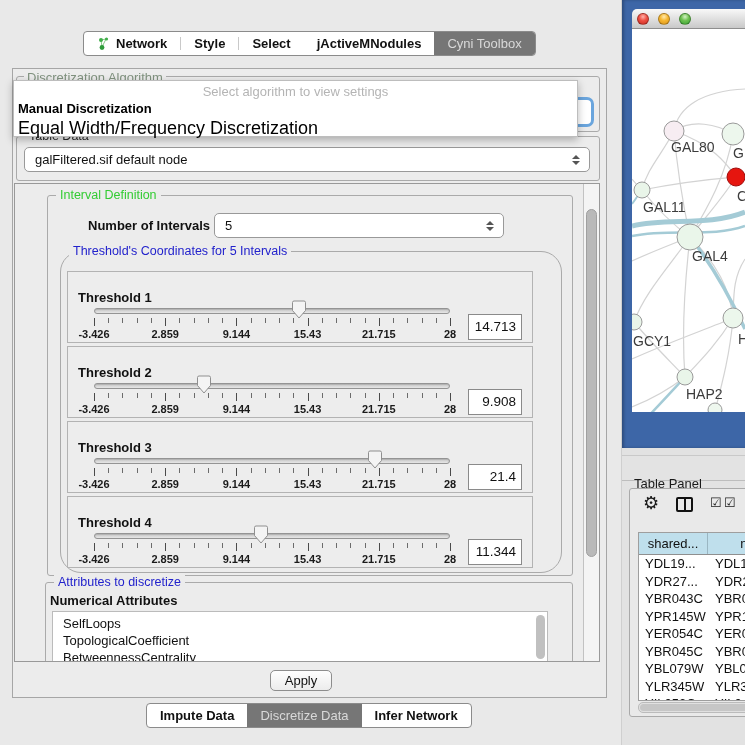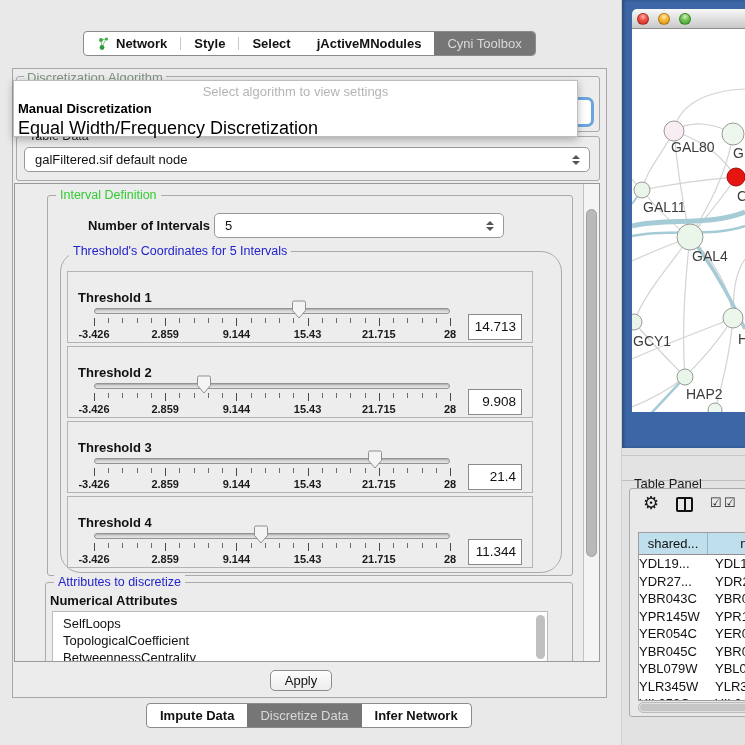--- a/index.html
+++ b/index.html
@@ -112,21 +112,21 @@
   .tp-gear { position:absolute; left:13px; top:3px; font-size:18px; color:#1b1b1b; }
   .tp-cols { position:absolute; left:46px; top:8px; width:17px; height:15px; border:2px solid #111; border-radius:2px; }
   .tp-cols i { position:absolute; left:50%; top:0; bottom:0; width:2px; background:#111; transform:translateX(-50%); }
   .tp-check { position:absolute; top:6px; font-size:13px; color:#1b1b1b; }
   .tp-check.c1 { left:80px; } .tp-check.c2 { left:94px; }
   .tp-table { position:absolute; left:8px; top:43px; width:150px; height:169px; background:#fff; border:1px solid #9e9e9e; overflow:hidden; }
   .tp-header { display:flex; height:22px; border-bottom:1px solid #8f8f8f; background:#bfdfec; }
   .tp-h1 { width:69px; border-right:1px solid #9ab6c2; text-align:center; font-size:13px; line-height:21px; }
   .tp-h2 { flex:1; text-align:center; font-size:13px; line-height:21px; }
   .tp-row { display:flex; height:17.5px; }
-  .tp-c1 { width:69px; font-size:13px; line-height:17.5px; white-space:nowrap; }
+  .tp-c1 { width:69px; padding-left:6px; font-size:13px; line-height:17.5px; white-space:nowrap; }
   .tp-c2 { flex:1; padding-left:7px; font-size:13px; line-height:17.5px; white-space:nowrap; }
   .tp-hscroll { position:absolute; left:8px; top:213px; width:118px; height:11px; background:#e0e0e0; border:1px solid #bbb; border-radius:5px; }
   .tp-hthumb { position:absolute; left:1px; top:1px; right:1px; bottom:1px; background:#c6c6c6; border-radius:5px; }
 
   svg text { font-family:"Liberation Sans", sans-serif; }
 </style>
 </head>
 <body>
 
 <div id="root">

